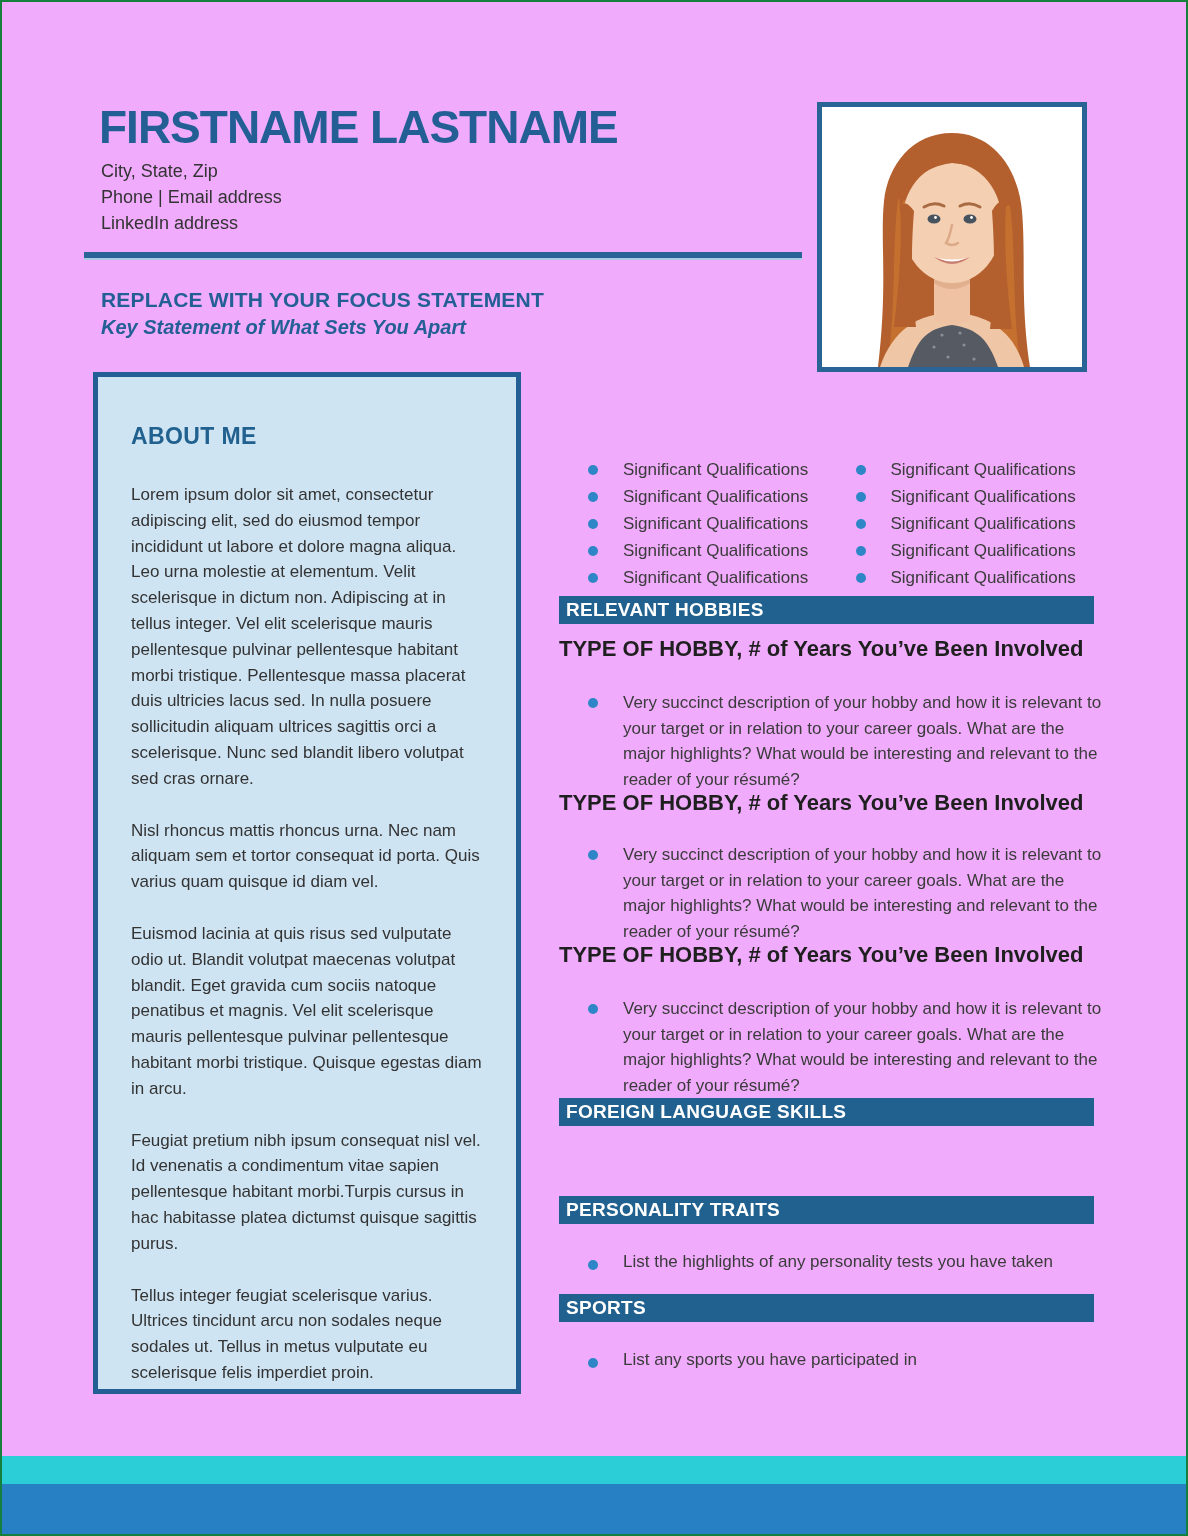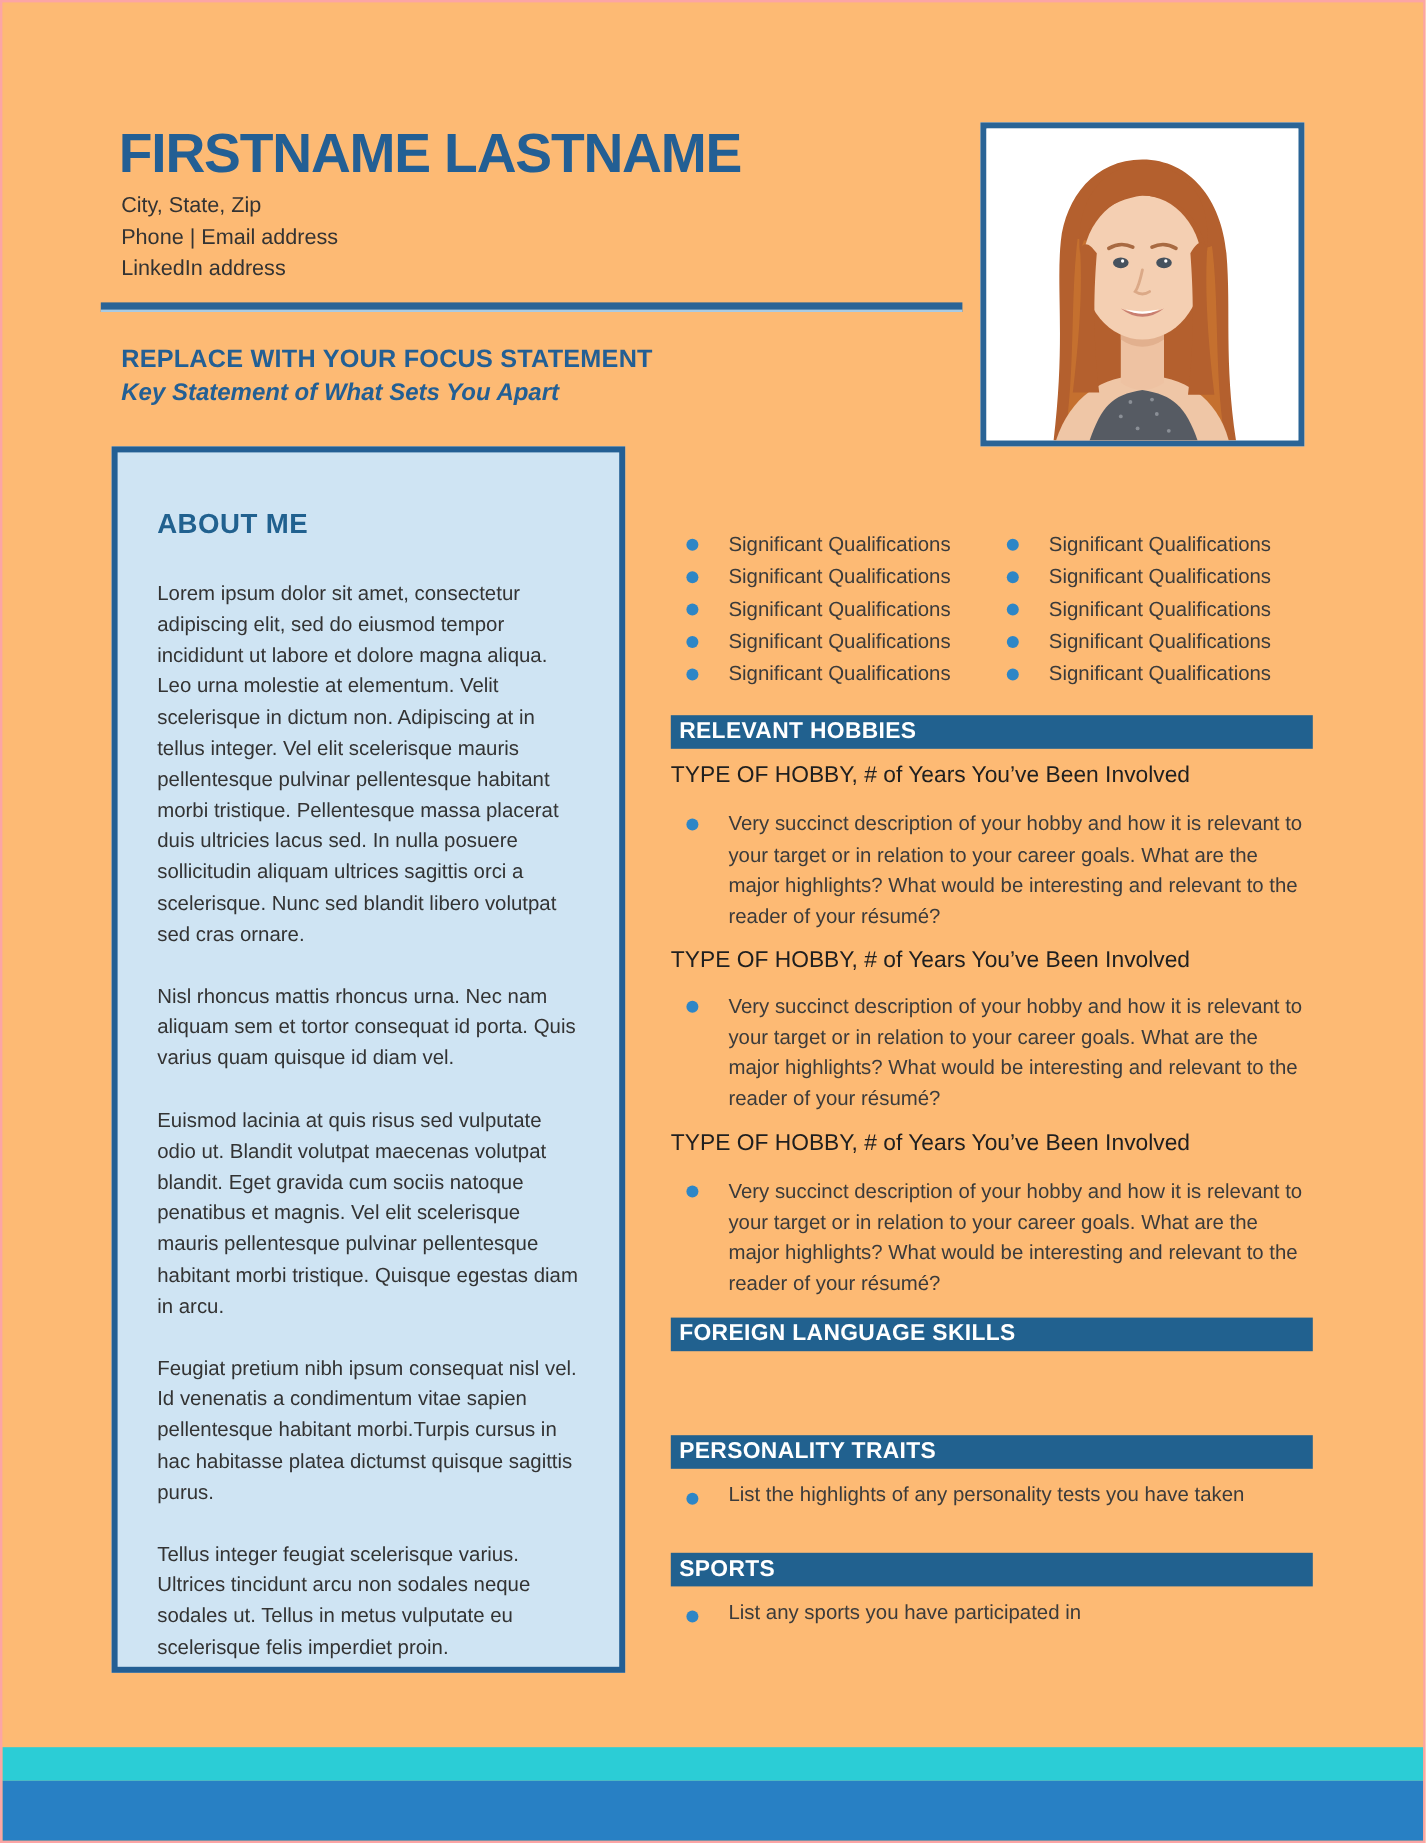--- a/index.html
+++ b/index.html
@@ -1,21 +1,21 @@
 <!DOCTYPE html>
 <html><head>
 <meta charset="utf-8">
 <style>
   html,body{margin:0;padding:0;background:#ffffff;}
   .page{
     position:relative;
     width:1188px;height:1536px;
     box-sizing:border-box;
-    border:2px solid #fca5a5;
-    background:#fdba74;
+    border:2px solid #15803d;
+    background:#f0abfc;
     font-family:"Liberation Sans", sans-serif;
     overflow:hidden;
   }
   
   .name{
     position:absolute;left:97px;top:98px;
     font-size:46px;font-weight:700;color:#235F94;
     letter-spacing:-1px;white-space:nowrap;
   }
   .contact{
@@ -59,36 +59,36 @@
     position:absolute;left:0;width:535px;height:28px;
     background:#21618F;color:#ffffff;
     font-size:19px;font-weight:700;line-height:28px;
     padding-left:7px;box-sizing:border-box;letter-spacing:0.3px;
   }
   .bar-tech{top:0;}
   .bar-hobbies{top:200px;}
   .bar-lang{top:702px;}
   .bar-personality{top:800px;}
   .bar-sports{top:898px;}
-  ul{list-style:none;margin:0;padding:0;}
+  ul{list-style:none;margin:16px;padding:0;}
   li.bullet-item{
     position:relative;padding-left:48px;
     font-size:17px;color:#3b3b3b;
   }
   li.bullet-item .dot{
     position:absolute;left:13px;top:8px;width:10px;height:10px;
     border-radius:50%;background:#2E86C6;
   }
   .skills{position:absolute;top:44px;left:0;width:535px;display:flex;}
   .skills ul{width:267px;}
   .skills li.bullet-item{height:27px;line-height:27px;}
   .skills li.bullet-item .dot{top:9px;}
   .hobby-heading{
     position:absolute;left:0;width:535px;
-    font-size:19px;font-weight:400;color:#1f1f1f;
+    font-size:22px;font-weight:700;color:#1f1f1f;
   }
   .hobby-para{position:absolute;left:0;width:535px;}
   .hobby-para li.bullet-item{line-height:25.5px;}
   .hh-0{top:240px;} .hp-0{top:278px;}
   .hh-1{top:394px;} .hp-1{top:430px;}
   .hh-2{top:546px;} .hp-2{top:584px;}
   .single-li{position:absolute;left:0;width:535px;}
   .li-lang{top:742px;}
   .li-personality{top:840px;}
   .li-sports{top:938px;}

